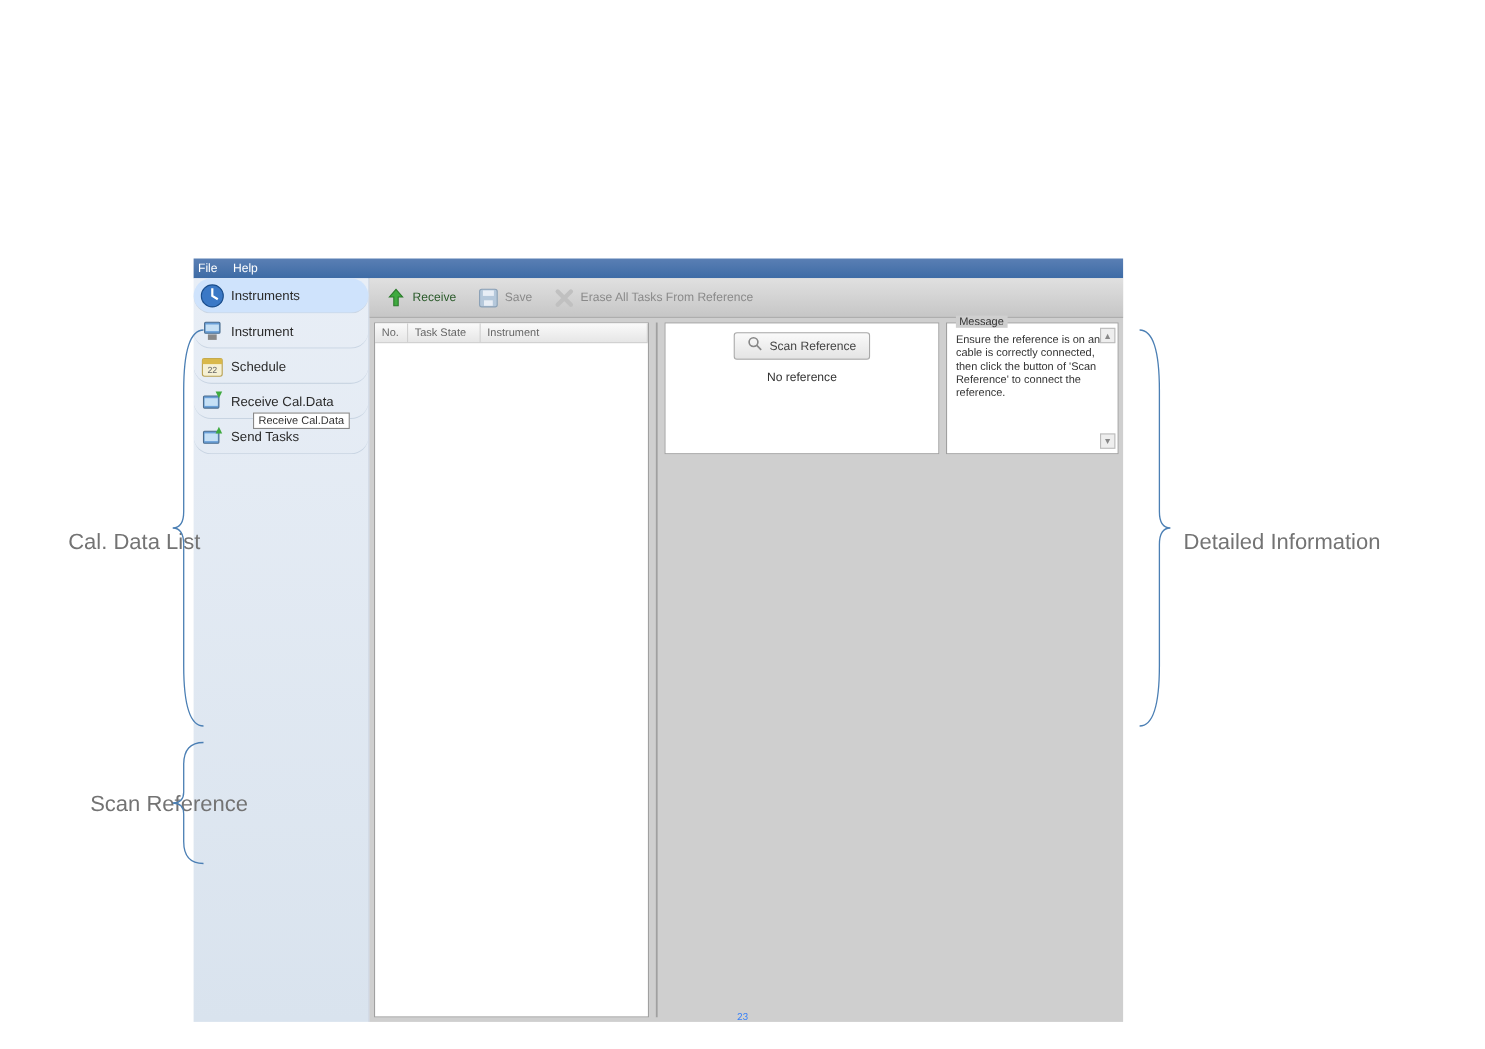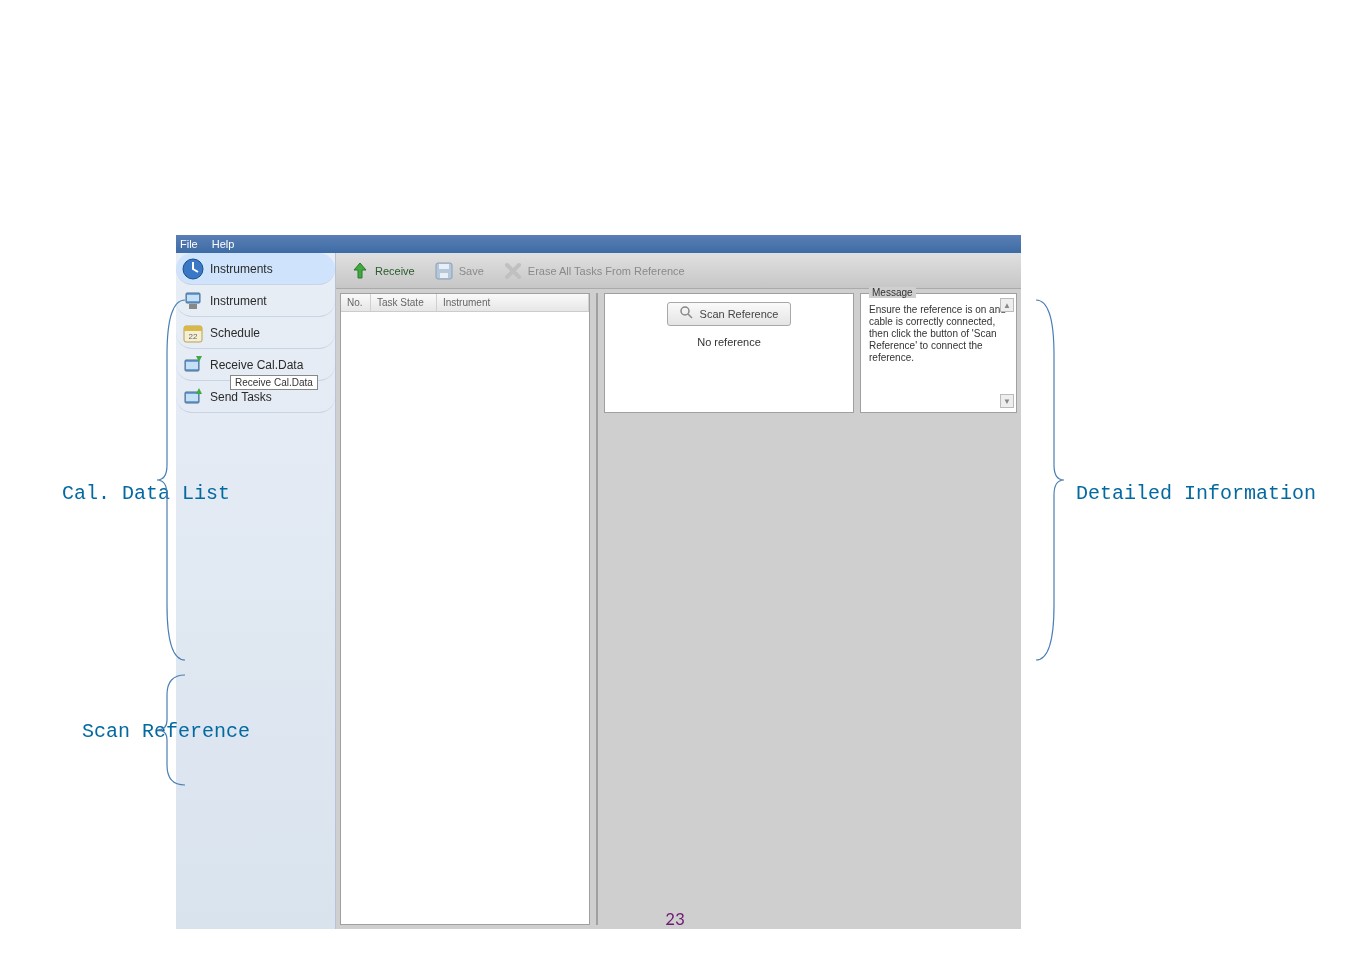--- a/index.html
+++ b/index.html
@@ -30,23 +30,23 @@
     .lower { height: 120px; display: flex; gap: 6px; }
     .scan-pane { width: 250px; background: #fff; border: 1px solid #a0a0a0; display: flex; flex-direction: column; align-items: center; padding: 8px; gap: 10px; }
     .scan-btn { display: flex; align-items: center; gap: 6px; padding: 3px 12px; border: 1px solid #a8a8a8; border-radius: 3px; background: linear-gradient(#fafafa,#e4e4e4); font-size: 11px; color: #444; }
     .no-ref { font-size: 11px; color: #333; }
     .msg-pane { flex: 1; background: #fff; border: 1px solid #a0a0a0; position: relative; padding: 10px 8px 6px; }
     .msg-legend { position: absolute; top: -7px; left: 8px; background: #cfcfcf; padding: 0 3px; font-size: 10px; color: #333; }
     .msg-text { font-size: 10px; color: #333; line-height: 1.2; }
     .scroll-up, .scroll-down { position: absolute; right: 2px; width: 14px; height: 14px; border: 1px solid #bbb; background: #eee; display: flex; align-items: center; justify-content: center; font-size: 8px; color: #888; }
     .scroll-up { top: 4px; }
     .scroll-down { bottom: 4px; }
-    .ann { position: absolute; color: #0369a1; font-size: 20px; font-family: Liberation Mono, monospace; }
+    .ann { position: absolute; color: #737373; font-size: 20px; font-family: Liberation Sans, sans-serif; }
     .brace { position: absolute; }
-    .page-num { position: absolute; left: 50%; transform: translateX(-50%); bottom: 24px; font-family: Calibri, Arial, sans-serif; color: #701a75; font-size: 19px; }
+    .page-num { position: absolute; left: 50%; transform: translateX(-50%); bottom: 24px; font-family: Calibri, Arial, sans-serif; color: #3b82f6; font-size: 10px; }
   </style>
 </head>
 <body>
 
 <div class="app">
   <div class="menubar">
     <span>File</span>
     <span>Help</span>
   </div>
   <div class="body">

